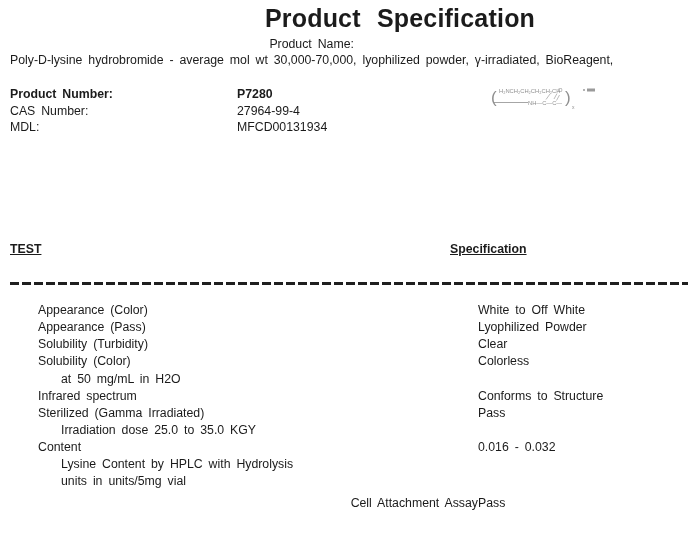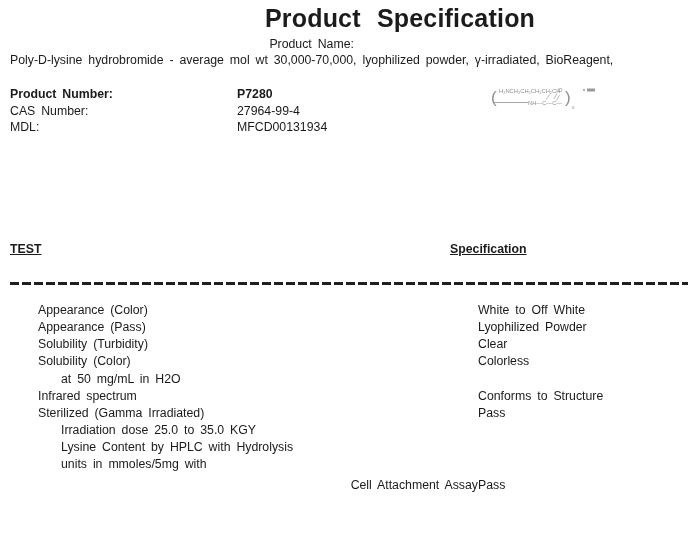--- a/index.html
+++ b/index.html
@@ -123,26 +123,30 @@
         <span class="tcell-spec">Conforms to Structure</span>
       </div>
       <div class="trow">
         <span class="tcell-test">Sterilized (Gamma Irradiated)</span>
         <span class="tcell-spec">Pass</span>
       </div>
       <div class="trow indent">
         <span class="tcell-test">Irradiation dose 25.0 to 35.0 KGY</span>
         <span class="tcell-spec"></span>
       </div>
+      <div class="trow">
+        <span class="tcell-test">Content</span>
+        <span class="tcell-spec">0.016 - 0.032</span>
+      </div>
       <div class="trow indent">
         <span class="tcell-test">Lysine Content by HPLC with Hydrolysis</span>
         <span class="tcell-spec"></span>
       </div>
       <div class="trow indent">
-        <span class="tcell-test">units in mmoles/5mg with</span>
+        <span class="tcell-test">units in units/5mg vial</span>
         <span class="tcell-spec"></span>
       </div>
       <div class="trow last">
         <span class="tcell-test">Cell Attachment Assay</span>
         <span class="tcell-spec">Pass</span>
       </div>
     </div>
 
 </div>
 

